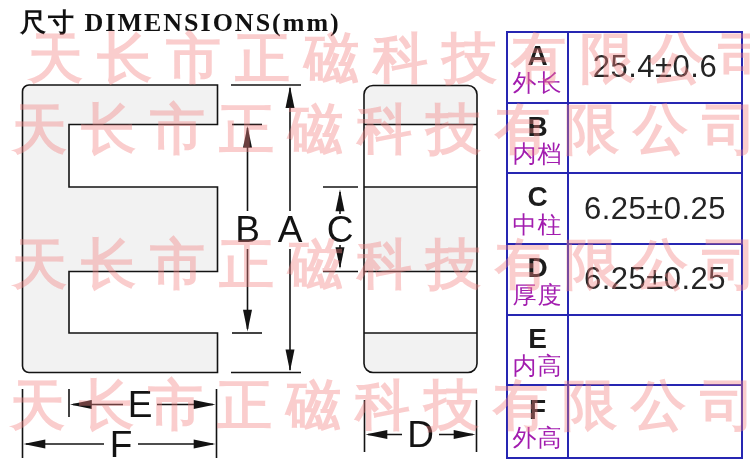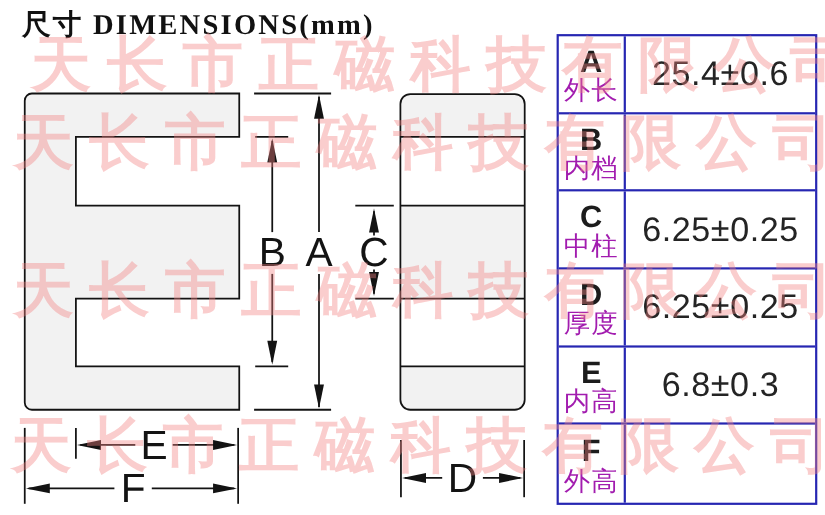--- a/index.html
+++ b/index.html
@@ -157,21 +157,20 @@
         <span class="letter">D</span>
         <span class="cname">厚度</span>
       </div>
       <div class="tval">6.25±0.25</div>
     </div>
     <div class="trow">
       <div class="tkey">
         <span class="letter">E</span>
         <span class="cname">内高</span>
       </div>
-      <div class="tval">6.8±0.3</div>
     </div>
     <div class="trow">
       <div class="tkey">
         <span class="letter">F</span>
         <span class="cname">外高</span>
       </div>
     </div>
   </div>
 
   <div class="watermark wm-r1">天长市正磁科技有限公司</div>

